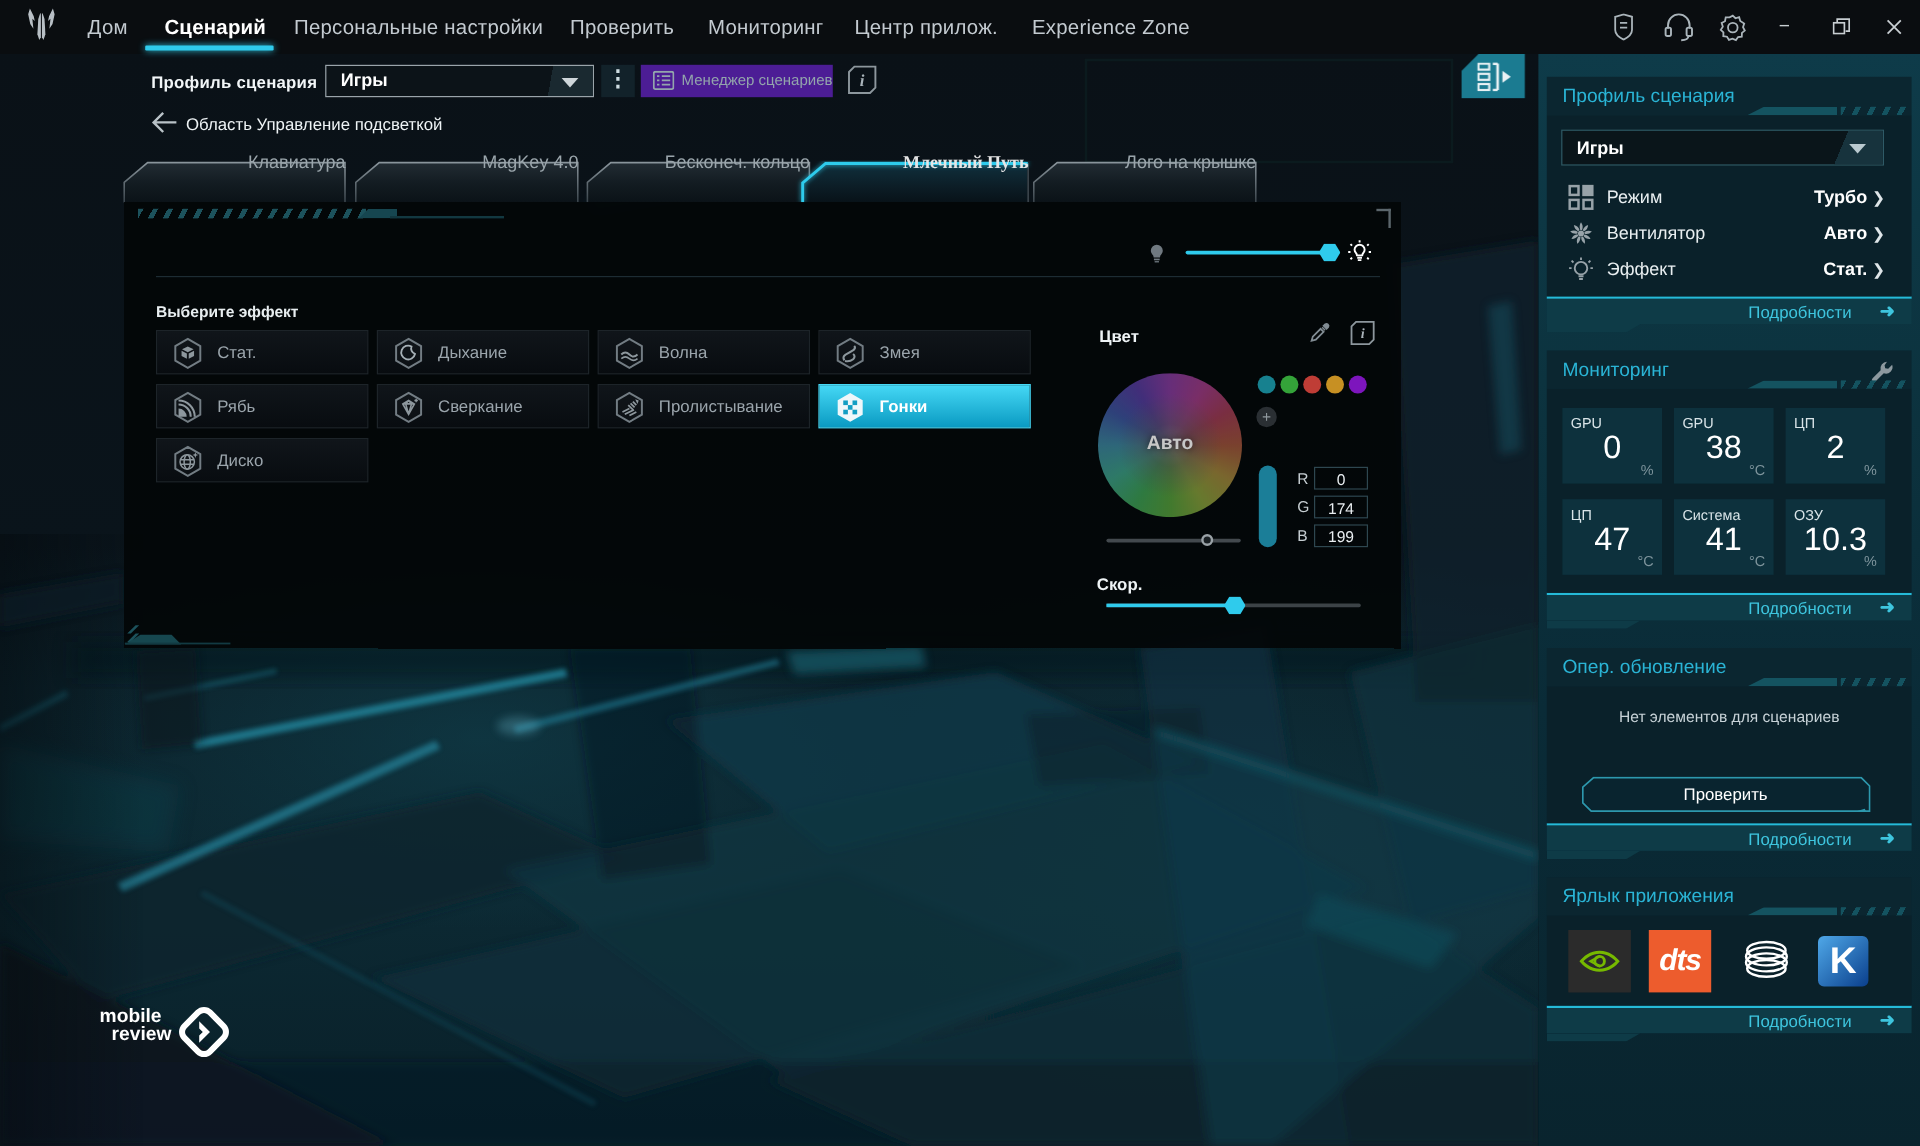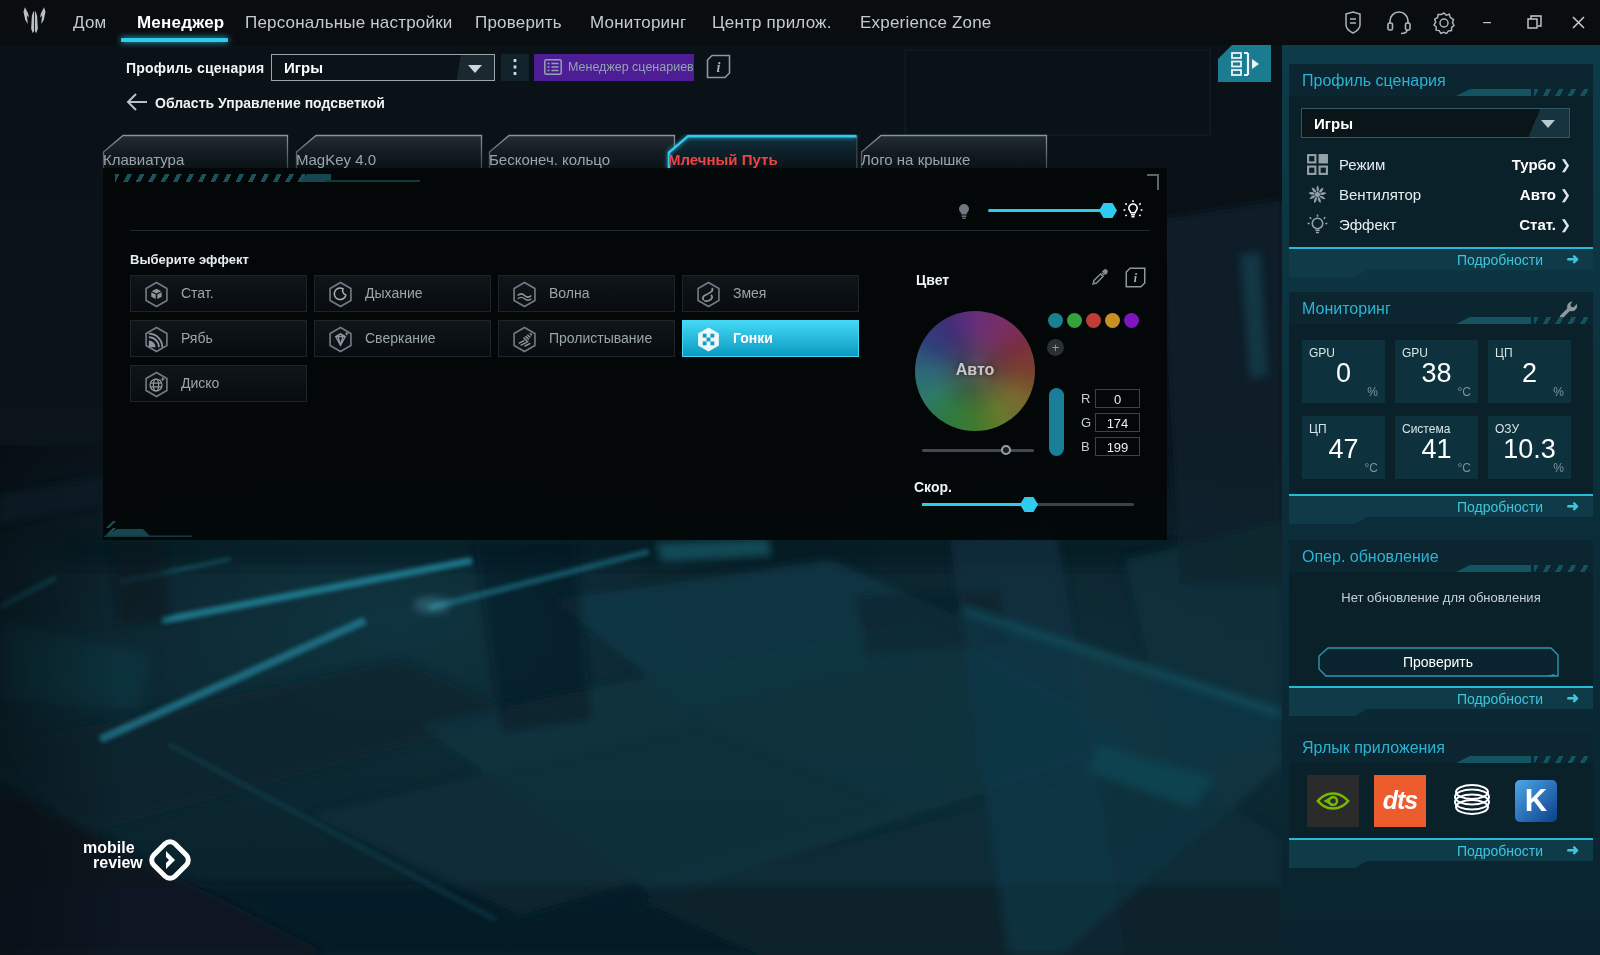--- a/index.html
+++ b/index.html
@@ -25,25 +25,25 @@
 #pselect .val { position:absolute; left:12px; top:4px; font-size:15px; color:#fff; font-weight:bold; }
 #pselect .tri-zone { position:absolute; right:0; top:0; width:56px; height:25px; background:linear-gradient(100deg, transparent 38%, #1a2930 38%); }
 #pselect .tri { position:absolute; right:12px; top:10px; width:0; height:0; border-left:7px solid transparent; border-right:7px solid transparent; border-top:8px solid #cfd6da; }
 #dots3 { position:absolute; left:501px; top:9px; width:28px; height:27px; background:#12222a; color:#cfdde2; text-align:center; line-height:25px; font-size:19px; font-weight:bold; letter-spacing:0;}
 #mgrbtn { position:absolute; left:534px; top:9px; width:160px; height:27px; background:#4c1d95; color:#93a5ac; font-size:12.5px; line-height:27px; white-space:nowrap; }
 #mgrbtn .txt { position:absolute; left:40px; top:0; }
 #infoico { position:absolute; left:706px; top:9px; width:25px; height:25px; }
 
 
 #backrow { position:absolute; left:0; top:91px; width:1282px; height:28px; }
-#backrow .title { position:absolute; left:155px; top:4px; font-size:14px; color:#eef3f5; font-weight:bold; }
-
-
-.tabt { position:absolute; top:119px; height:33px; color:#9aa5ab; font-size:15px; text-align:left; line-height:34px;margin-top:24px; }
-.tabt.active { color:#ef4444; font-weight:bold; }
+#backrow .title { position:absolute; left:155px; top:4px; font-size:14px; color:#eef3f5; font-weight:normal; }
+
+
+.tabt { position:absolute; top:119px; height:33px; color:#9aa5ab; font-size:15px; text-align:right; line-height:34px; }
+.tabt.active { color:#e5e5e5; font-weight:bold;font-family:Liberation Serif, serif; }
 
 
 #panel { position:absolute; left:103px; top:168px; width:1064px; height:372px; background:rgba(3,6,8,0.93); }
 #panel .stripes { position:absolute; left:12px; top:6px; width:190px; height:8px; background:repeating-linear-gradient(118deg,#1c525c 0 4px,transparent 4px 11px); }
 #panel .stripebar { position:absolute; left:196px; top:6px; width:32px; height:8px; background:#164650; clip-path:polygon(8px 0,100% 0,100% 100%,0 100%); }
 #panel .stripeline { position:absolute; left:222px; top:12px; width:95px; height:2px; background:#123840; }
 #panel .corner { position:absolute; right:8px; top:6px; width:12px; height:16px; border-right:2px solid #5b666c; border-top:2px solid #5b666c; }
 #panel .sep { position:absolute; left:27px; top:62px; width:1020px; height:1px; background:#1d2c33; }
 #choose { position:absolute; left:27px; top:84px; font-size:13px; color:#e8eef0; font-weight:bold; }
 
@@ -192,21 +192,21 @@
 <div id="topbar">
   <svg class="abs" style="left:20px;top:5px" width="29" height="31" viewBox="0 0 100 100">
         <g fill="#b8bfc5">
           <path d="M17 4 L28 26 L31 40 L24 33 L27 62 L18 48 L12 20 Z"></path>
           <path d="M47 16 L48.5 22 L48.5 86 L44 94 L38.5 78 L41 34 Z"></path>
           <path d="M83 4 L72 26 L69 40 L76 33 L73 62 L82 48 L88 20 Z"></path>
           <path d="M53 16 L51.5 22 L51.5 86 L56 94 L61.5 78 L59 34 Z"></path>
         </g>
       </svg>
   <div class="nav" style="left:73px">Дом</div>
-  <div class="nav active" style="left:137px">Менеджер</div>
+  <div class="nav active" style="left:137px">Сценарий</div>
   <div class="nav" style="left:245px">Персональные настройки</div>
   <div class="nav" style="left:475px">Проверить</div>
   <div class="nav" style="left:590px">Мониторинг</div>
   <div class="nav" style="left:712px">Центр прилож.</div>
   <div class="nav" style="left:860px">Experience Zone</div>
   <div id="navline"></div>
   <svg class="abs" style="left:1341px;top:11px" width="24" height="23" viewBox="0 0 24 23">
         <g fill="none" stroke="#aab4ba" stroke-width="1.5">
           <path d="M5 3 L12 1 L19 3 V14 C19 18 15 20.5 12 22 C9 20.5 5 18 5 14 Z"></path>
           <path d="M9 8 h6 M9 12 h6"></path>
@@ -608,21 +608,21 @@
 
   <div class="card" style="top:495px">
     <div class="titlebar">
           <div class="t">Опер. обновление</div>
           <div class="deco">
             <div class="s1"></div>
             <div class="s2"></div>
           </div>
         </div>
     <div class="body" style="height:114px">
-      <div class="abs" style="left:0;top:18px;width:304px;text-align:center;font-size:13px;color:#c7d2d7">Нет обновление для обновления</div>
+      <div class="abs" style="left:0;top:18px;width:304px;text-align:center;font-size:13px;color:#c7d2d7">Нет элементов для сценариев</div>
       <svg class="abs" style="left:29px;top:75px" width="241" height="30" viewBox="0 0 241 30">
         <path d="M10 1 H233 L240 8 V29 H8 L1 22 V9 Z" fill="#0a2833" fill-opacity="0.55" stroke="#2d98ad" stroke-width="1.4"></path>
         <path d="M236 27 L229 29 H237 Z" fill="#2d98ad"></path>
         <text x="120" y="20" text-anchor="middle" font-size="14" fill="#ffffff" font-family="Liberation Sans">Проверить</text>
       </svg>
     </div>
     <div class="sepline"></div>
     <div class="footer">
           <div class="t">Подробности</div>
           <div class="arr">➜</div>

